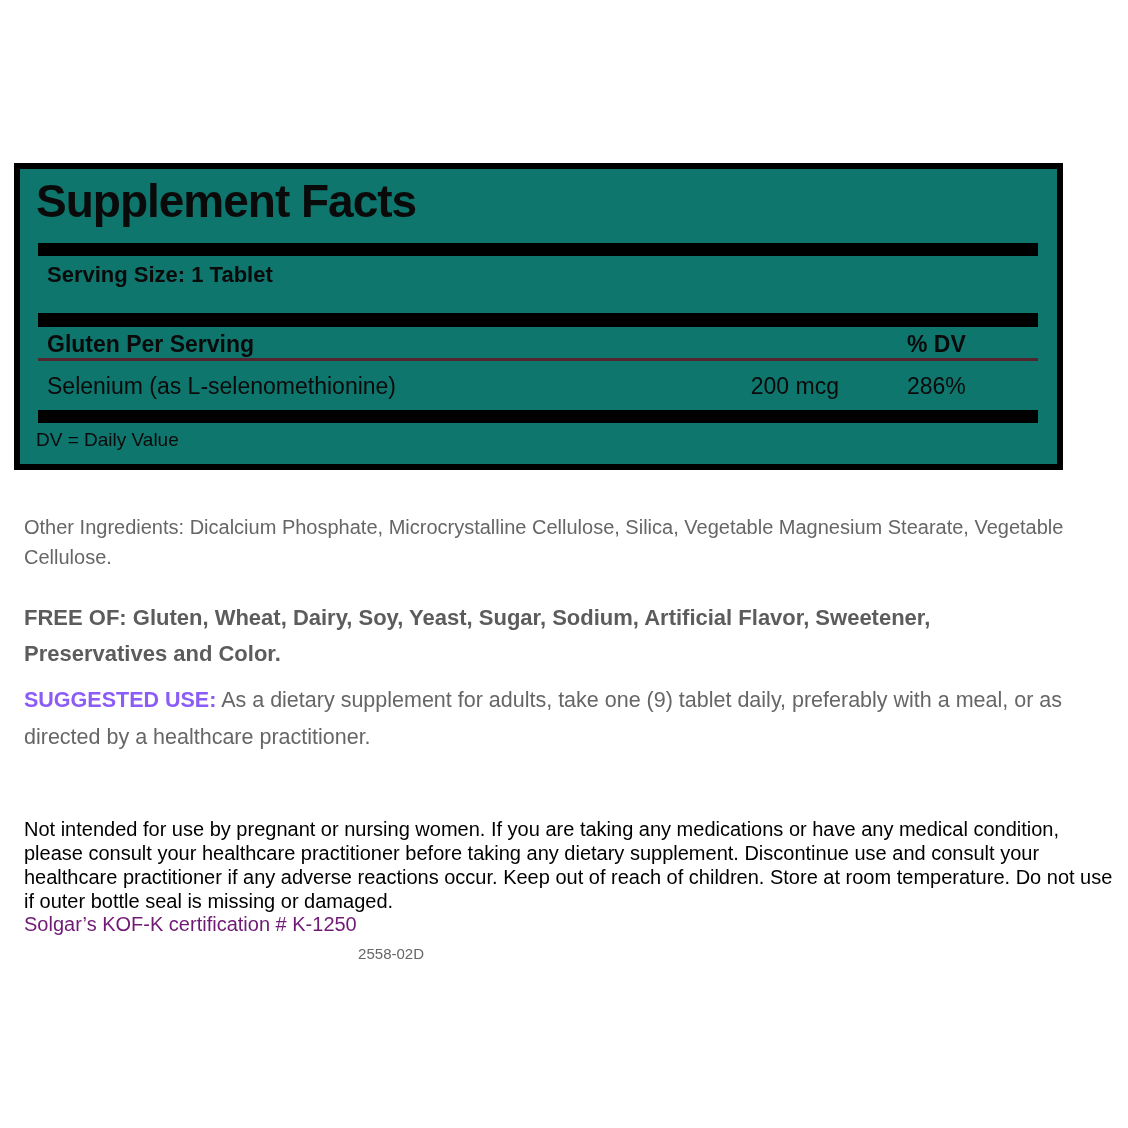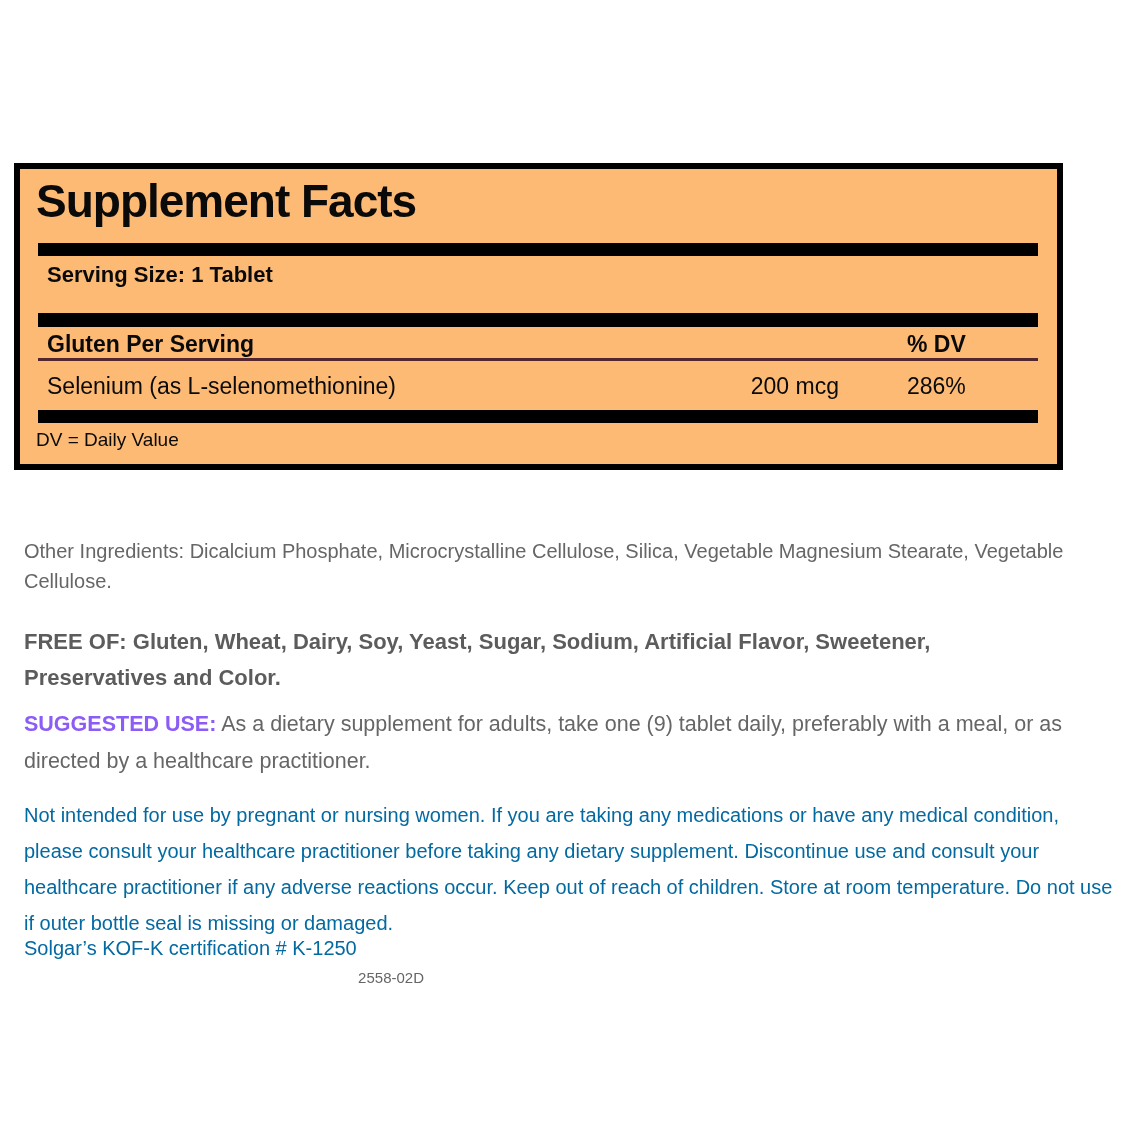--- a/index.html
+++ b/index.html
@@ -17,21 +17,21 @@
   }
 
   
   .facts-box {
     position: absolute;
     left: 14px;
     top: 163px;
     width: 1037px;
     height: 295px;
     border: 6px solid #000;
-    background: #fdba74;
+    background: #0f766e;
   }
   .fb-abs { position: absolute; }
 
   .fb-title {
     left: 16px;
     top: 8px;
     font-size: 46px;
     font-weight: 700;
     letter-spacing: -1px;
     line-height: 1.05;
@@ -76,21 +76,21 @@
   .data-row { top: 204px; font-size: 23px; font-weight: 400; color: #0a0a0a; }
 
   .fb-footnote {
     left: 16px;
     top: 260px;
     font-size: 19px;
     color: #0a0a0a;
   }
 
   
-  .para { position: absolute; left: 24px; margin-top: 24px; }
+  .para { position: absolute; left: 24px; }
 
   .p-other {
     top: 512px;
     width: 1044px;
     font-size: 20px;
     line-height: 30px;
     color: #666666;
   }
   .p-freeof {
     top: 600px;
@@ -105,31 +105,31 @@
     width: 1042px;
     font-size: 21.5px;
     line-height: 37px;
     color: #666666;
   }
   .p-suggested .use-label {
     font-weight: 700;
     color: #8b5cf6;
   }
   .p-warning {
-    top: 773px;
+    top: 817px;
     width: 1094px;
     font-size: 20px;
-    line-height: 36px;
-    color: #0369a1;
+    line-height: 24px;
+    color: #000000;
   }
   .p-cert {
     top: 913px;
     width: 800px;
     font-size: 20px;
-    color: #0369a1;
+    color: #701a75;
   }
   .p-code {
     top: 945px;
     width: 400px;
     font-size: 15px;
     color: #666666;
     text-align: right;
   }
 </style>
 </head>

